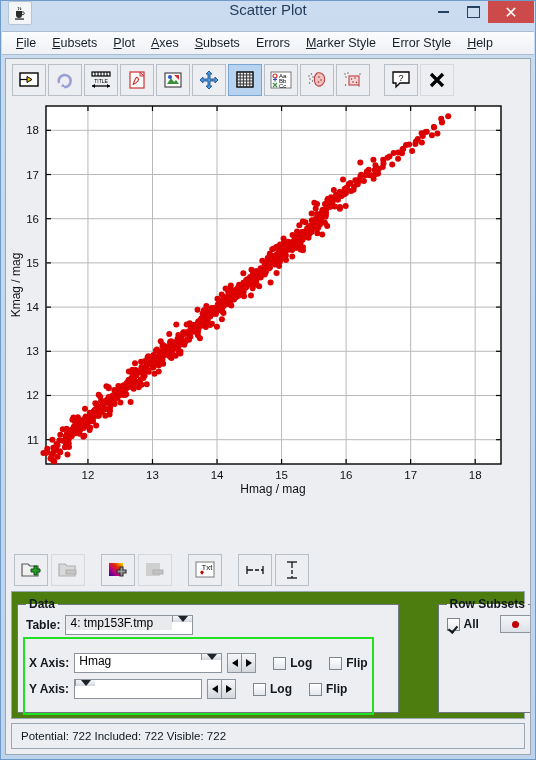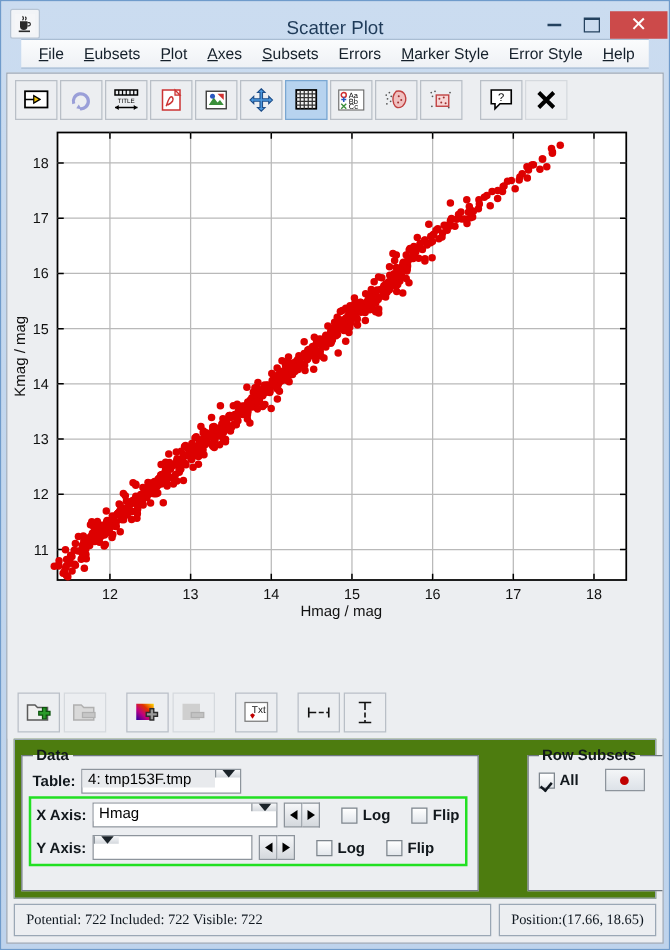--- a/index.html
+++ b/index.html
@@ -25,21 +25,21 @@
     display: flex;
     flex-direction: column;
   }
 
   
   #title-bar {
     height: 30px;
     position: relative;
     flex: 0 0 auto;
     display: flex;
-    align-items: flex-end;
+    align-items: flex-start;
   }
   #title-bar .win-icon {
     width: 22px; height: 22px;
     margin-left: 7px;
     background: #f2f4f7;
     border: 1px solid #b6c4d4;
     border-radius: 2px;
     display: flex; align-items: center; justify-content: center;
     overflow: hidden;
   }
@@ -78,21 +78,21 @@
   
   #menu-bar {
     flex: 0 0 auto;
     height: 22px;
     background: linear-gradient(to bottom,#fbfcfd 0%, #eef1f5 100%);
     border-top: 1px solid #a9bdd3;
     border-bottom: 1px solid #a9bdd3;
     display: flex;
     align-items: center;
     padding-left: 6px;
-    margin: 0 16px;
+    margin: 0 1px;
   }
   .menu-item {
     font-size: 12.5px;
     color: #15202b;
     padding: 2px 8px;
     cursor: default;
     white-space: nowrap;
   }
   .menu-item u { text-decoration: underline; }
 
@@ -266,22 +266,22 @@
     left: 2px; top: 5px;
     width: 4px; height: 7px;
     border: solid #11181f;
     border-width: 0 2px 2px 0;
     transform: rotate(40deg);
   }
   .chk-lbl { font-size: 12px; font-weight: bold; color: #12181d; }
 
   #axis-highlight {
     border: 2px solid #22e022;
-    padding: 3px 4px;
-    margin: 2px 0 0 -3px;
+    padding: 14px 4px;
+    margin: 2px 16px 0 -3px;
     display: inline-block;
     box-sizing: border-box;
   }
 
   .subset-swatch {
     width: 30px; height: 16px;
     background: linear-gradient(to bottom,#f3f5f7,#dde2e8);
     border: 1px solid #8d949c;
     display: flex; align-items: center; justify-content: center;
   }
@@ -294,21 +294,21 @@
     margin: 4px 5px 5px 5px;
     display: flex;
     gap: 6px;
     align-items: stretch;
   }
   .status-box {
     border: 1px solid #9aa7b5;
     background: #eceef1;
     display: flex; align-items: center;
     padding: 0 9px;
-    font-family: Liberation Serif, serif;
+    font-family: Liberation Sans, sans-serif;
     font-size: 11.5px;
     color: #101820;
     white-space: nowrap;
   }
   #status-counts { flex: 1 1 auto; }
   #status-position { flex: 0 0 auto; }
 </style>
 </head>
 <body>
 
@@ -1427,17 +1427,16 @@
           </div>
           <div class="subset-swatch" style="margin-left:16px">
             <span class="subset-dot"></span>
           </div>
         </div>
       </fieldset>
     </div>
 
     <div id="status-bar">
       <div class="status-box" id="status-counts">Potential: 722 Included: 722 Visible: 722</div>
-      <div class="status-box" id="status-position">Position:(17.66, 18.65)</div>
     </div>
 
   </div>
 </div>
 
 </body></html>

